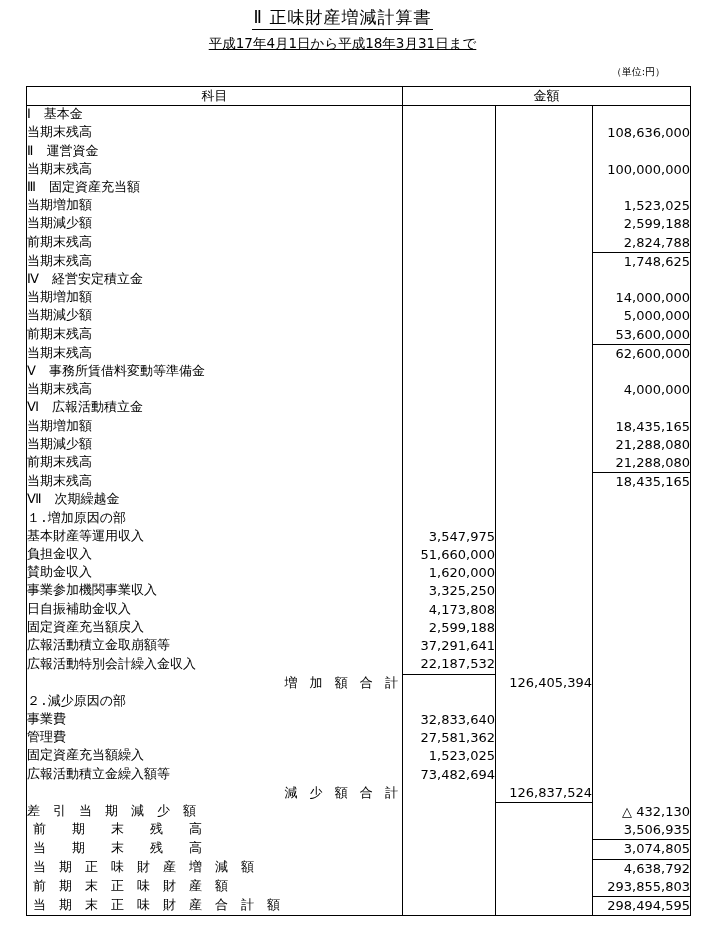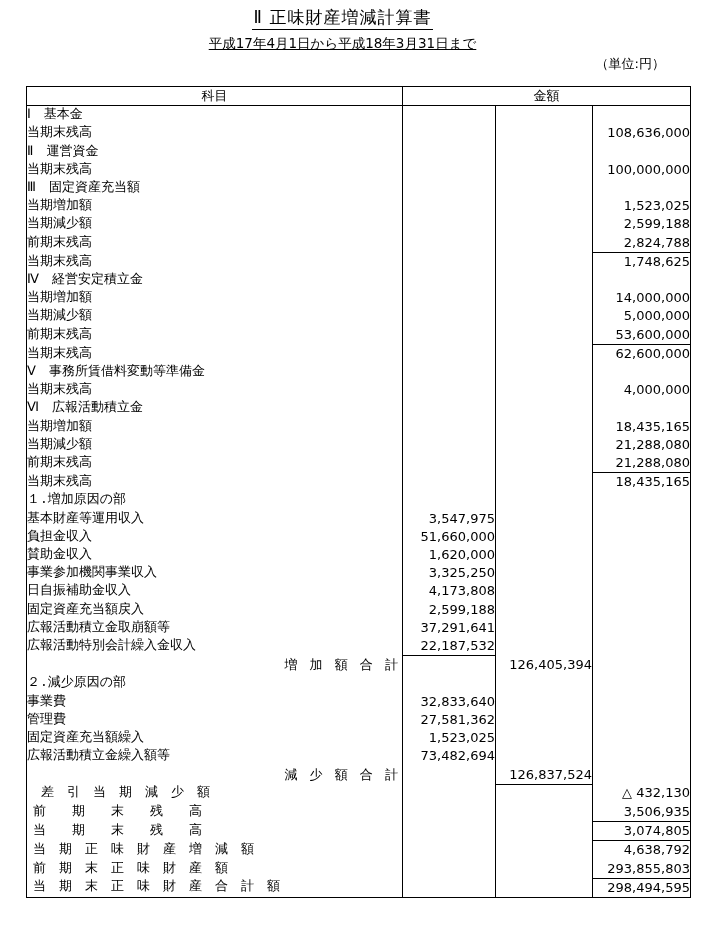--- a/index.html
+++ b/index.html
@@ -7,21 +7,21 @@
     width:710px;height:932px;background:#fff;color:#000;
     font-family:"DejaVu Sans","Liberation Sans",sans-serif;
     font-size:13px;overflow:hidden;position:relative;
   }
   .doc{position:relative;width:685px;height:932px;}
 
   .title-wrap{text-align:center;padding-top:6px;}
   .title{display:inline-block;font-size:17px;letter-spacing:1px;
          border-bottom:1.6px solid #000;padding:0 2px 1px 2px;line-height:22px;}
   .subtitle{text-align:center;font-size:13.5px;margin-top:4px;letter-spacing:0px;line-height:18px;text-decoration:underline;}
-  .unit{text-align:right;font-size:13px;margin-top:4px;padding-right:20px;line-height:16px;padding-left:48px;}
+  .unit{text-align:right;font-size:10px;margin-top:12px;padding-right:20px;line-height:16px;padding-left:48px;}
 
   table.fin{
     border-collapse:collapse;
     position:absolute;left:26px;top:86px;
     width:664px;
     table-layout:fixed;
   }
   table.fin td,table.fin th{
     padding:0;margin:0;font-weight:normal;font-size:13px;
     height:18.2px;line-height:18.2px;vertical-align:middle;
@@ -193,20 +193,26 @@
           <td class="num vl"></td>
           <td class="num vl ul">21,288,080</td>
         </tr>
         <tr>
           <td class="item lvl1">当期末残高</td>
           <td class="num vl"></td>
           <td class="num vl"></td>
           <td class="num vl">18,435,165</td>
         </tr>
         <tr>
+          <td class="item lvl0">Ⅶ　次期繰越金</td>
+          <td class="num vl"></td>
+          <td class="num vl"></td>
+          <td class="num vl"></td>
+        </tr>
+        <tr>
           <td class="item lvl2">１.増加原因の部</td>
           <td class="num vl"></td>
           <td class="num vl"></td>
           <td class="num vl"></td>
         </tr>
         <tr>
           <td class="item lvl3">基本財産等運用収入</td>
           <td class="num vl">3,547,975</td>
           <td class="num vl"></td>
           <td class="num vl"></td>
@@ -289,21 +295,21 @@
           <td class="num vl"></td>
           <td class="num vl"></td>
         </tr>
         <tr>
           <td class="totlbl">減 少 額 合 計</td>
           <td class="num vl"></td>
           <td class="num vl ul">126,837,524</td>
           <td class="num vl"></td>
         </tr>
         <tr>
-          <td class="item lvl0" style="letter-spacing: 0px; padding-left: 14px; padding-right: 10px;">差　引　当　期　減　少　額</td>
+          <td class="item lvl0" style="letter-spacing: 0px; padding-left: 0; padding-right: 10px;">差　引　当　期　減　少　額</td>
           <td class="num vl"></td>
           <td class="num vl"></td>
           <td class="num vl">△ 432,130</td>
         </tr>
         <tr>
           <td class="item lvl0" style="letter-spacing: 0px; padding-left: 6px; padding-right: 10px;">前　　期　　末　　残　　高</td>
           <td class="num vl"></td>
           <td class="num vl"></td>
           <td class="num vl ul">3,506,935</td>
         </tr>

